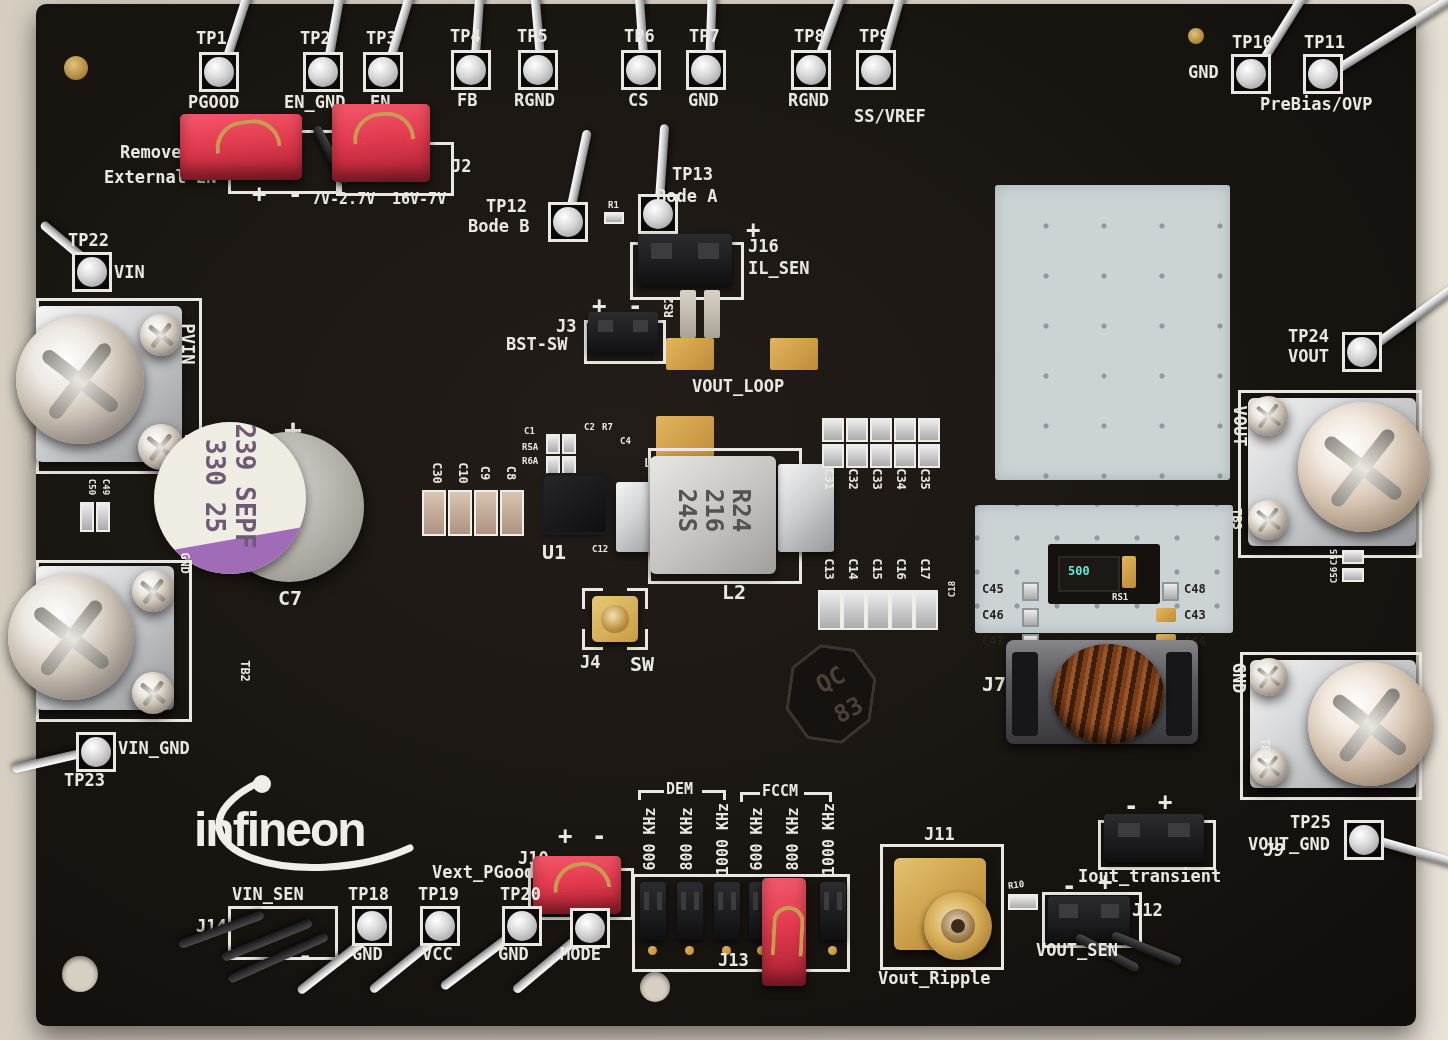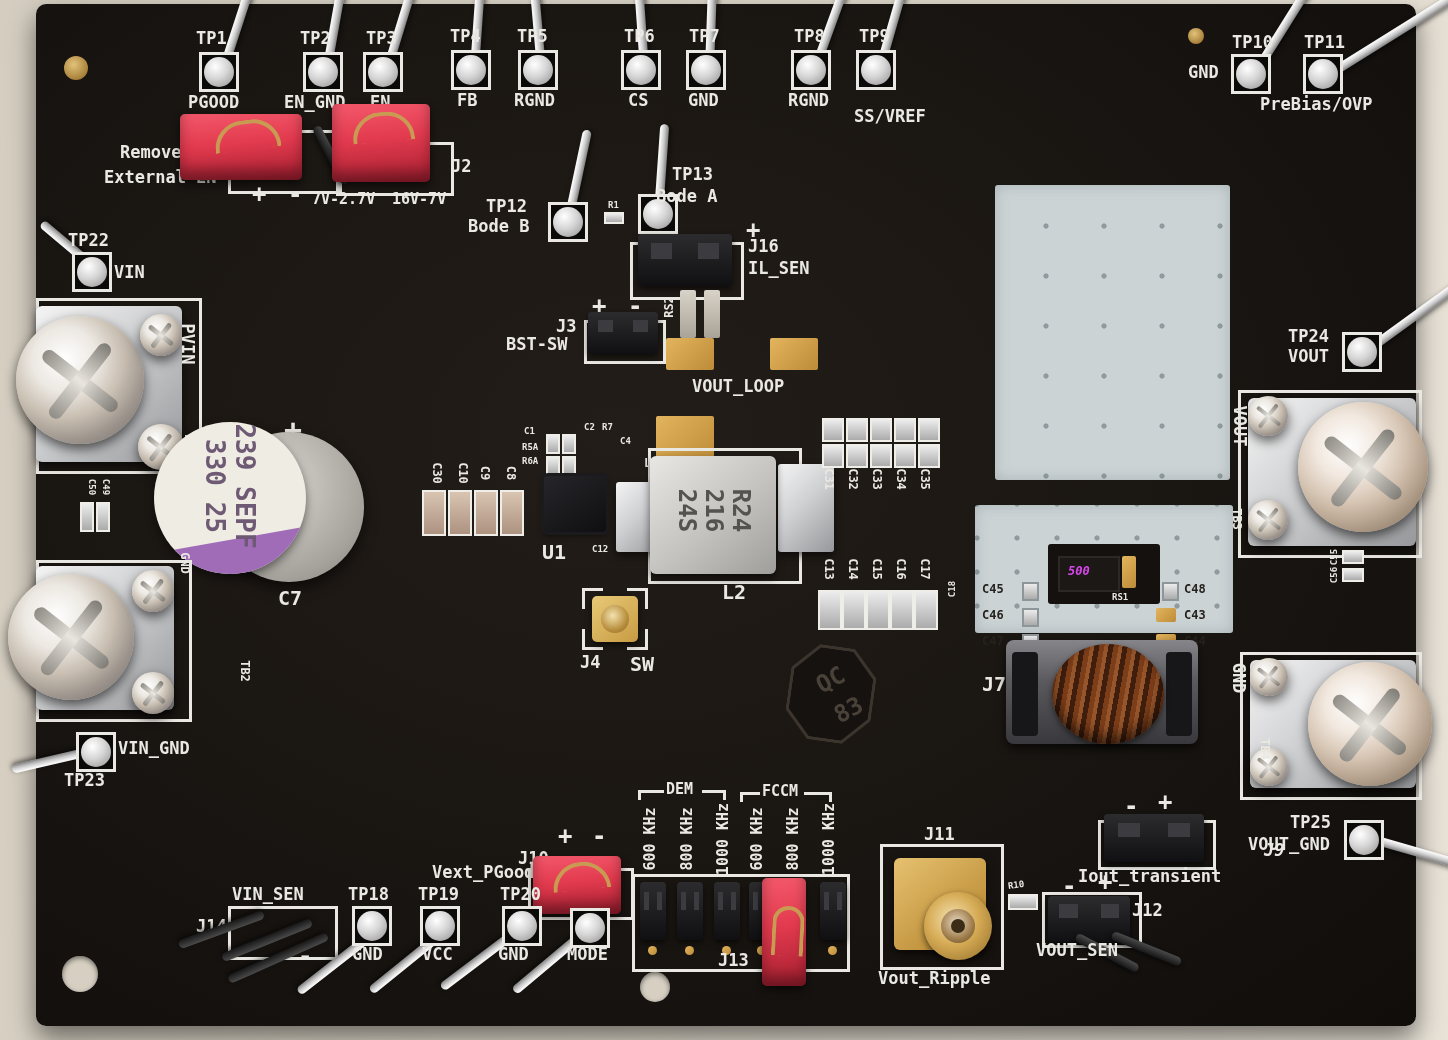--- a/index.html
+++ b/index.html
@@ -173,20 +173,27 @@
   <div class="metal" style="left:0px;top:562px;width:138px;height:144px;"></div>
   <div class="screw" style="left:-28px;top:570px;width:126px;height:126px;"></div>
   <div class="screw" style="left:96px;top:566px;width:42px;height:42px;"></div>
   <div class="screw" style="left:96px;top:668px;width:42px;height:42px;"></div>
 
   <div class="pin" style="left:58px;top:742px;width:92px;transform:rotate(167deg);"></div>
   <div class="tp-square" style="left:40px;top:728px;"></div>
   <div class="silk" style="left:82px;top:734px;">VIN_GND</div>
   <div class="silk" style="left:28px;top:766px;">TP23</div>
 
+  <div style="position:absolute;left:122px;top:760px;width:260px;height:110px;">
+    <svg width="260" height="110" viewBox="0 0 260 110">
+      <path d="M 102 18 A 100 44 -6 1 0 252 84" fill="none" stroke="#f0eee8" stroke-width="7" stroke-linecap="round"></path>
+      <circle cx="104" cy="20" r="9" fill="#f0eee8"></circle>
+      <text x="36" y="82" fill="#f0eee8" font-family="Liberation Sans, sans-serif" font-weight="bold" font-size="48" letter-spacing="-2">infineon</text>
+    </svg>
+  </div>
 
   <div class="pin" style="left:528px;top:212px;width:96px;transform:rotate(-78deg);"></div>
   <div class="pin" style="left:618px;top:206px;width:94px;transform:rotate(-86deg);"></div>
   <div class="tp-square" style="left:512px;top:198px;"></div>
   <div class="tp-square" style="left:602px;top:190px;"></div>
   <div class="silk" style="left:450px;top:192px;">TP12</div>
   <div class="silk" style="left:432px;top:212px;">Bode B</div>
   <div class="silk" style="left:636px;top:160px;">TP13</div>
   <div class="silk" style="left:620px;top:182px;">Bode A</div>
   <div class="silk silk-xs" style="left:572px;top:196px;">R1</div>
@@ -298,21 +305,21 @@
   <div class="silk" style="left:594px;top:648px;font-size:20px;">SW</div>
 
   <div class="qc-oct" style="left:752px;top:642px;">
         <div></div>
       </div>
   <div class="qc-t" style="left:780px;top:662px;transform:rotate(-28deg);">QC</div>
   <div class="qc-t" style="left:798px;top:692px;transform:rotate(-28deg);">83</div>
 
   <div style="position:absolute;left:1012px;top:540px;width:112px;height:60px;background:#14110e;border-radius:3px;"></div>
   <div style="position:absolute;left:1022px;top:552px;width:58px;height:32px;background:#1b1815;border:2px solid #2c2824;">
-    <div class="silk silk-sm" style="left:8px;top:6px;color:#d946ef;font-style:italic;">500</div>
+    <div class="silk silk-sm" style="left:8px;top:6px;color:#5eead4;">500</div>
   </div>
   <div class="pad-gold" style="left:1086px;top:552px;width:14px;height:32px;"></div>
   <div class="silk silk-xs" style="left:1076px;top:588px;">RS1</div>
   <div class="silk silk-sm" style="left:946px;top:578px;color:#26221e;">C45</div>
   <div class="silk silk-sm" style="left:946px;top:604px;color:#26221e;">C46</div>
   <div class="silk silk-sm" style="left:946px;top:630px;color:#26221e;">C47</div>
   <div class="cap-slv" style="left:986px;top:578px;width:13px;height:15px;border-color:#8d9699;"></div>
   <div class="cap-slv" style="left:986px;top:604px;width:13px;height:15px;border-color:#8d9699;"></div>
   <div class="cap-slv" style="left:986px;top:630px;width:13px;height:15px;border-color:#8d9699;"></div>
   <div class="silk silk-sm" style="left:1148px;top:578px;color:#26221e;">C48</div>
@@ -416,21 +423,21 @@
   <div class="tp-square" style="left:316px;top:902px;"></div>
   <div class="tp-square" style="left:384px;top:902px;"></div>
   <div class="tp-square" style="left:466px;top:902px;"></div>
   <div class="tp-square" style="left:534px;top:904px;"></div>
   <div class="silk" style="left:312px;top:880px;">TP18</div>
   <div class="silk" style="left:382px;top:880px;">TP19</div>
   <div class="silk" style="left:464px;top:880px;">TP20</div>
   <div class="silk" style="left:316px;top:940px;">GND</div>
   <div class="silk" style="left:386px;top:940px;">VCC</div>
   <div class="silk" style="left:462px;top:940px;">GND</div>
-  <div class="silk" style="left:524px;top:940px;padding-left:7px;">MODE</div>
+  <div class="silk" style="left:524px;top:940px;">MODE</div>
 
   <div class="silk silk-md" style="left:630px;top:776px;">DEM</div>
   <div class="silk silk-md" style="left:726px;top:778px;">FCCM</div>
   <div style="position:absolute;left:602px;top:786px;width:26px;height:3px;background:#eae8e2;"></div>
   <div style="position:absolute;left:666px;top:786px;width:24px;height:3px;background:#eae8e2;"></div>
   <div style="position:absolute;left:602px;top:786px;width:3px;height:10px;background:#eae8e2;"></div>
   <div style="position:absolute;left:687px;top:786px;width:3px;height:10px;background:#eae8e2;"></div>
   <div style="position:absolute;left:704px;top:788px;width:20px;height:3px;background:#eae8e2;"></div>
   <div style="position:absolute;left:768px;top:788px;width:28px;height:3px;background:#eae8e2;"></div>
   <div style="position:absolute;left:704px;top:788px;width:3px;height:10px;background:#eae8e2;"></div>

